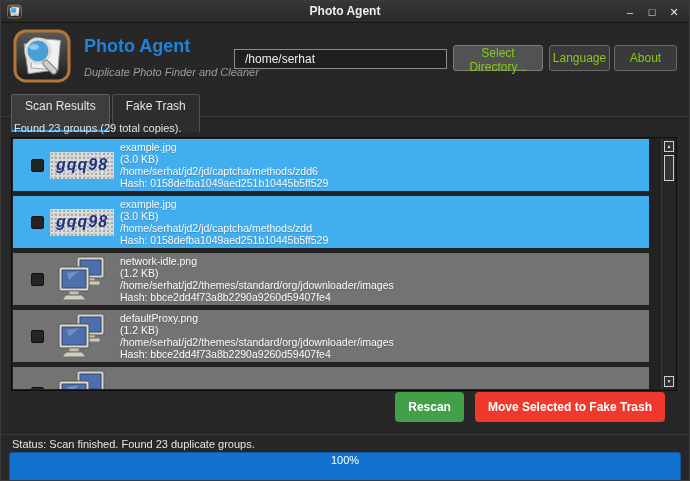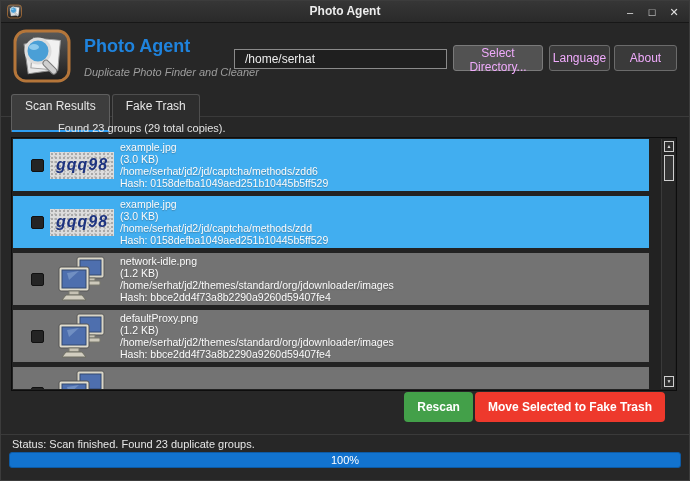--- a/index.html
+++ b/index.html
@@ -12,32 +12,32 @@
   .tb-title { position:absolute; left:0; right:0; top:3px; text-align:center; font-size:12px; font-weight:bold; color:#ececec; }
   .tb-controls { position:absolute; right:6px; top:2px; display:flex; gap:4px; }
   .tb-btn { width:18px; height:18px; text-align:center; line-height:18px; color:#e2e2e2; font-size:11px; cursor:default; }
 
   
   .header { position:relative; height:72px; }
   .app-icon { position:absolute; left:12px; top:6px; width:58px; height:54px; }
   .app-name { position:absolute; left:83px; top:13px; font-size:18px; font-weight:bold; color:#1f83dd; }
   .app-sub { position:absolute; left:83px; top:43px; font-size:11px; font-style:italic; color:#9d9d9d; }
   .dir-input { position:absolute; left:233px; top:26px; width:213px; height:20px; background:#1f1f1f; border:1px solid #8a8a8a; color:#ececec; font-size:12px; padding:0 10px; font-family:"Liberation Sans", sans-serif; }
-  .hd-btn { position:absolute; top:22px; height:26px; background:#3a3a3a; border:1px solid #6b6b6b; border-radius:3px; color:#f0abfc; font-size:12px; text-align:center; font-family:"Liberation Sans", sans-serif; }
+  .hd-btn { position:absolute; top:22px; height:26px; background:#3a3a3a; border:1px solid #6b6b6b; border-radius:3px; color:#84cc16; font-size:12px; text-align:center; font-family:"Liberation Sans", sans-serif; }
   .hd-btn.lit { background:#525252; border-color:#7a7a7a; }
   #btn-select { left:452px; width:90px; }
   #btn-language { left:548px; width:61px; }
   #btn-about { left:613px; width:63px; }
 
   
   .tabs { position:absolute; left:10px; top:93px; display:flex; gap:2px; }
   .tab { padding:4px 13px 19px; font-size:12px; color:#e6e6e6; background:#2d2d2d; border:1px solid #4e4e4e; border-bottom:none; border-radius:3px 3px 0 0; }
   .tab.active { background:#3d3d3d; border-color:#5f5f5f; box-shadow:inset 0 -2px 0 #2d9df1; }
   .tabline { position:absolute; left:0; top:115px; width:100%; height:1px; background:#3a3a3a; }
-  .summary { position:absolute; left:13px; top:121px; font-size:11px; color:#e2e2e2;margin-left:44px; }
+  .summary { position:absolute; left:13px; top:121px; font-size:11px; color:#e2e2e2; }
 
   
   .list { position:absolute; left:10px; top:136px; width:666px; height:254px; background:#222222; border:1px solid #0d0d0d; }
   .rows { position:absolute; left:1px; top:1px; width:636px; bottom:1px; overflow:hidden; }
   .row { height:52px; margin-bottom:5px; display:flex; align-items:center; padding-left:18px; }
   .row.blue { background:#41aef0; }
   .row.tan { background:#737373; }
   .cb { width:13px; height:13px; background:#242424; border:1px solid #111; border-radius:2px; flex:0 0 auto; }
   .thumbbox { width:64px; flex:0 0 auto; display:flex; justify-content:center; margin-left:6px; }
   .captcha { width:74px; height:27px; background-color:#dcdcdc;
@@ -47,29 +47,29 @@
   .rowtext { margin-left:6px; font-size:10.5px; line-height:12px; color:#fbfbfb; text-shadow:0 1px 1px rgba(60,60,60,.35); white-space:nowrap; }
 
   
   .scrollbar { position:absolute; right:1px; top:1px; width:14px; bottom:1px; background:#272727; border-left:1px solid #3a3a3a; }
   .sb-btn { position:absolute; left:2px; width:10px; height:11px; background:#2e2e2e; border:1px solid #cfcfcf; color:#dedede; font-size:5px; line-height:9px; text-align:center; }
   .sb-up { top:2px; }
   .sb-down { bottom:2px; }
   .sb-thumb { position:absolute; left:2px; top:16px; width:10px; height:26px; background:#353535; border:1px solid #cfcfcf; }
 
   
-  .actions { position:absolute; top:391px; right:24px; display:flex; gap:2px; }
+  .actions { position:absolute; top:391px; right:24px; display:flex; gap:11px; }
   .act-btn { height:30px; line-height:30px; padding:0 13px; border:none; border-radius:4px; color:#fff; font-weight:bold; font-size:12px; font-family:"Liberation Sans", sans-serif; }
   .act-btn.green { background:#43a049; }
   .act-btn.red { background:#ee392c; }
 
   
   .statussep { position:absolute; left:0; top:433px; width:100%; height:1px; background:#3a3a3a; }
   .status { position:absolute; left:11px; top:437px; font-size:11px; color:#e6e6e6; }
-  .progress { position:absolute; left:8px; top:451px; width:672px; height:16px; background:#1273cf; border:1px solid #0d5aa4; border-radius:3px; color:#fff; font-size:11px; text-align:center; line-height:15px; }
+  .progress { position:absolute; left:8px; top:451px; width:672px; height:30px; background:#1273cf; border:1px solid #0d5aa4; border-radius:3px; color:#fff; font-size:11px; text-align:center; line-height:15px; }
 </style>
 </head>
 <body>
 
 <div class="window">
 
   <div class="titlebar">
     <svg class="tb-icon" viewBox="0 0 58 54">
       <defs>
           <linearGradient id="gt" x1="0" y1="0" x2="0" y2="1">

